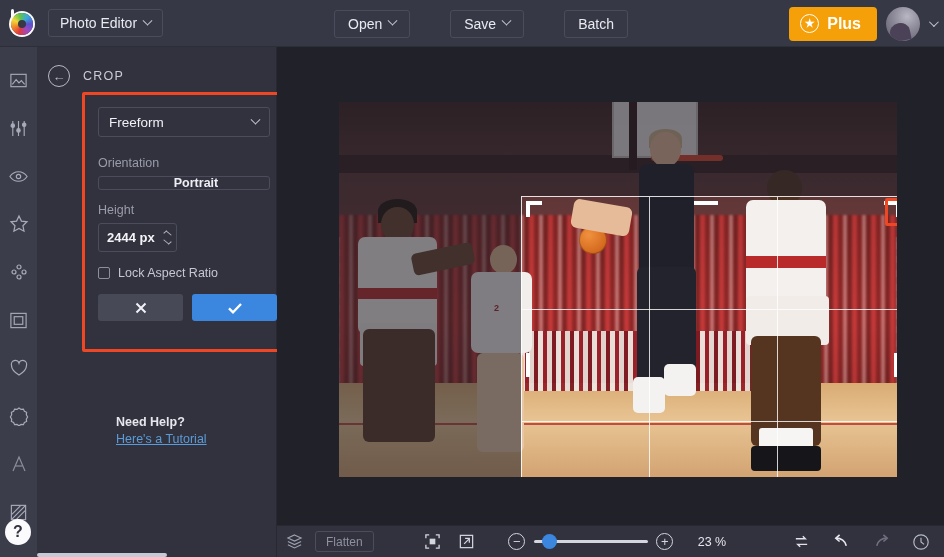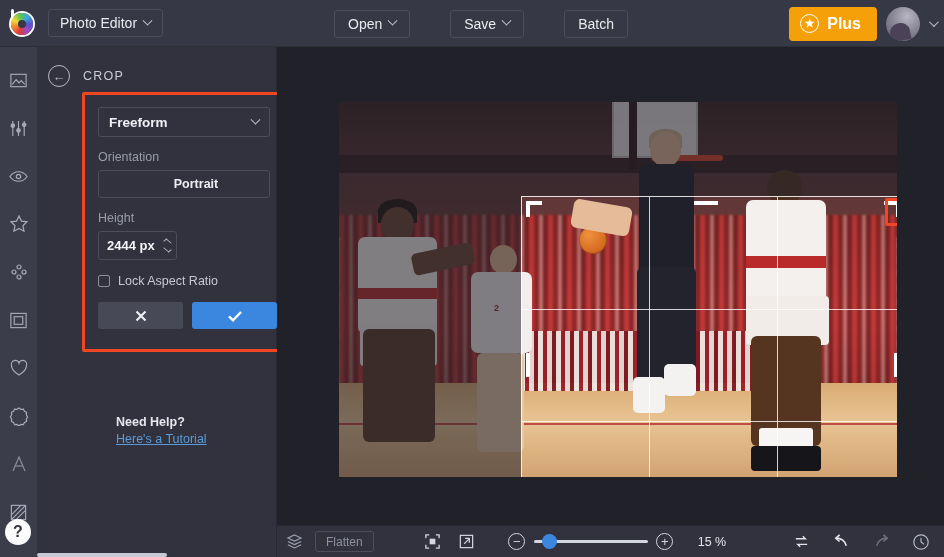--- a/index.html
+++ b/index.html
@@ -132,25 +132,25 @@
   }
   .crop-box {
     position: absolute; left: 45px; top: 45px; width: 222px; height: 260px;
     border: 3px solid #ef4623; border-radius: 2px;
     padding: 12px 13px 0 13px;
   }
   .field-label { color: #9a9cab; font-size: 12.5px; margin-bottom: 6px; }
   .select {
     width: 172px; height: 30px; border: 1px solid #4b4d5c; border-radius: 3px;
     display: flex; align-items: center; justify-content: space-between;
-    padding: 0 10px; color: #f0f1f6; font-size: 13.5px; font-weight: bold;
-    margin-bottom: 13px;
+    padding: 0 10px; color: #f0f1f6; font-size: 13.5px; font-weight: normal;
+    margin-bottom: 19px;
   }
   .seg {
-    display: flex; width: 172px; height: 28px;
+    display: flex; width: 172px; height: 14px;
     border: 1px solid #4b4d5c; border-radius: 3px; overflow: hidden;
     margin-bottom: 13px;
     padding-left: 24px;
   }
   .seg > div {
     flex: 1; display: flex; align-items: center; justify-content: center;
     font-size: 12.5px; font-weight: bold; color: #eceef4;
   }
   .seg .on { background: #5b5e70; }
   .dims { display: flex; gap: 15px; }
@@ -593,21 +593,21 @@
     <div class="bb-ico" style="margin-left:16px">
       <div class="zoom-out">−</div>
     </div>
     <div class="slider">
       <div class="track"></div>
       <div class="thumb"></div>
     </div>
     <div class="bb-ico">
       <div class="zoom-in">+</div>
     </div>
-    <div class="zoom-val">15 %</div>
+    <div class="zoom-val">23 %</div>
 
     <div class="bb-right">
       <div class="bb-ico">
         <svg width="17" height="17" viewBox="0 0 18 18" stroke="#e2e3ea" stroke-width="1.5" fill="none">
           <path d="M3 6h10l-2.6-2.6M15 12H5l2.6 2.6"></path>
         </svg>
       </div>
       <div class="bb-ico">
         <svg width="19" height="19" viewBox="0 0 20 20" stroke="#e8e9f0" stroke-width="1.7" fill="none">
           <path d="M15 14.5C14 9.5 9.5 6.5 4.5 6.5"></path>

